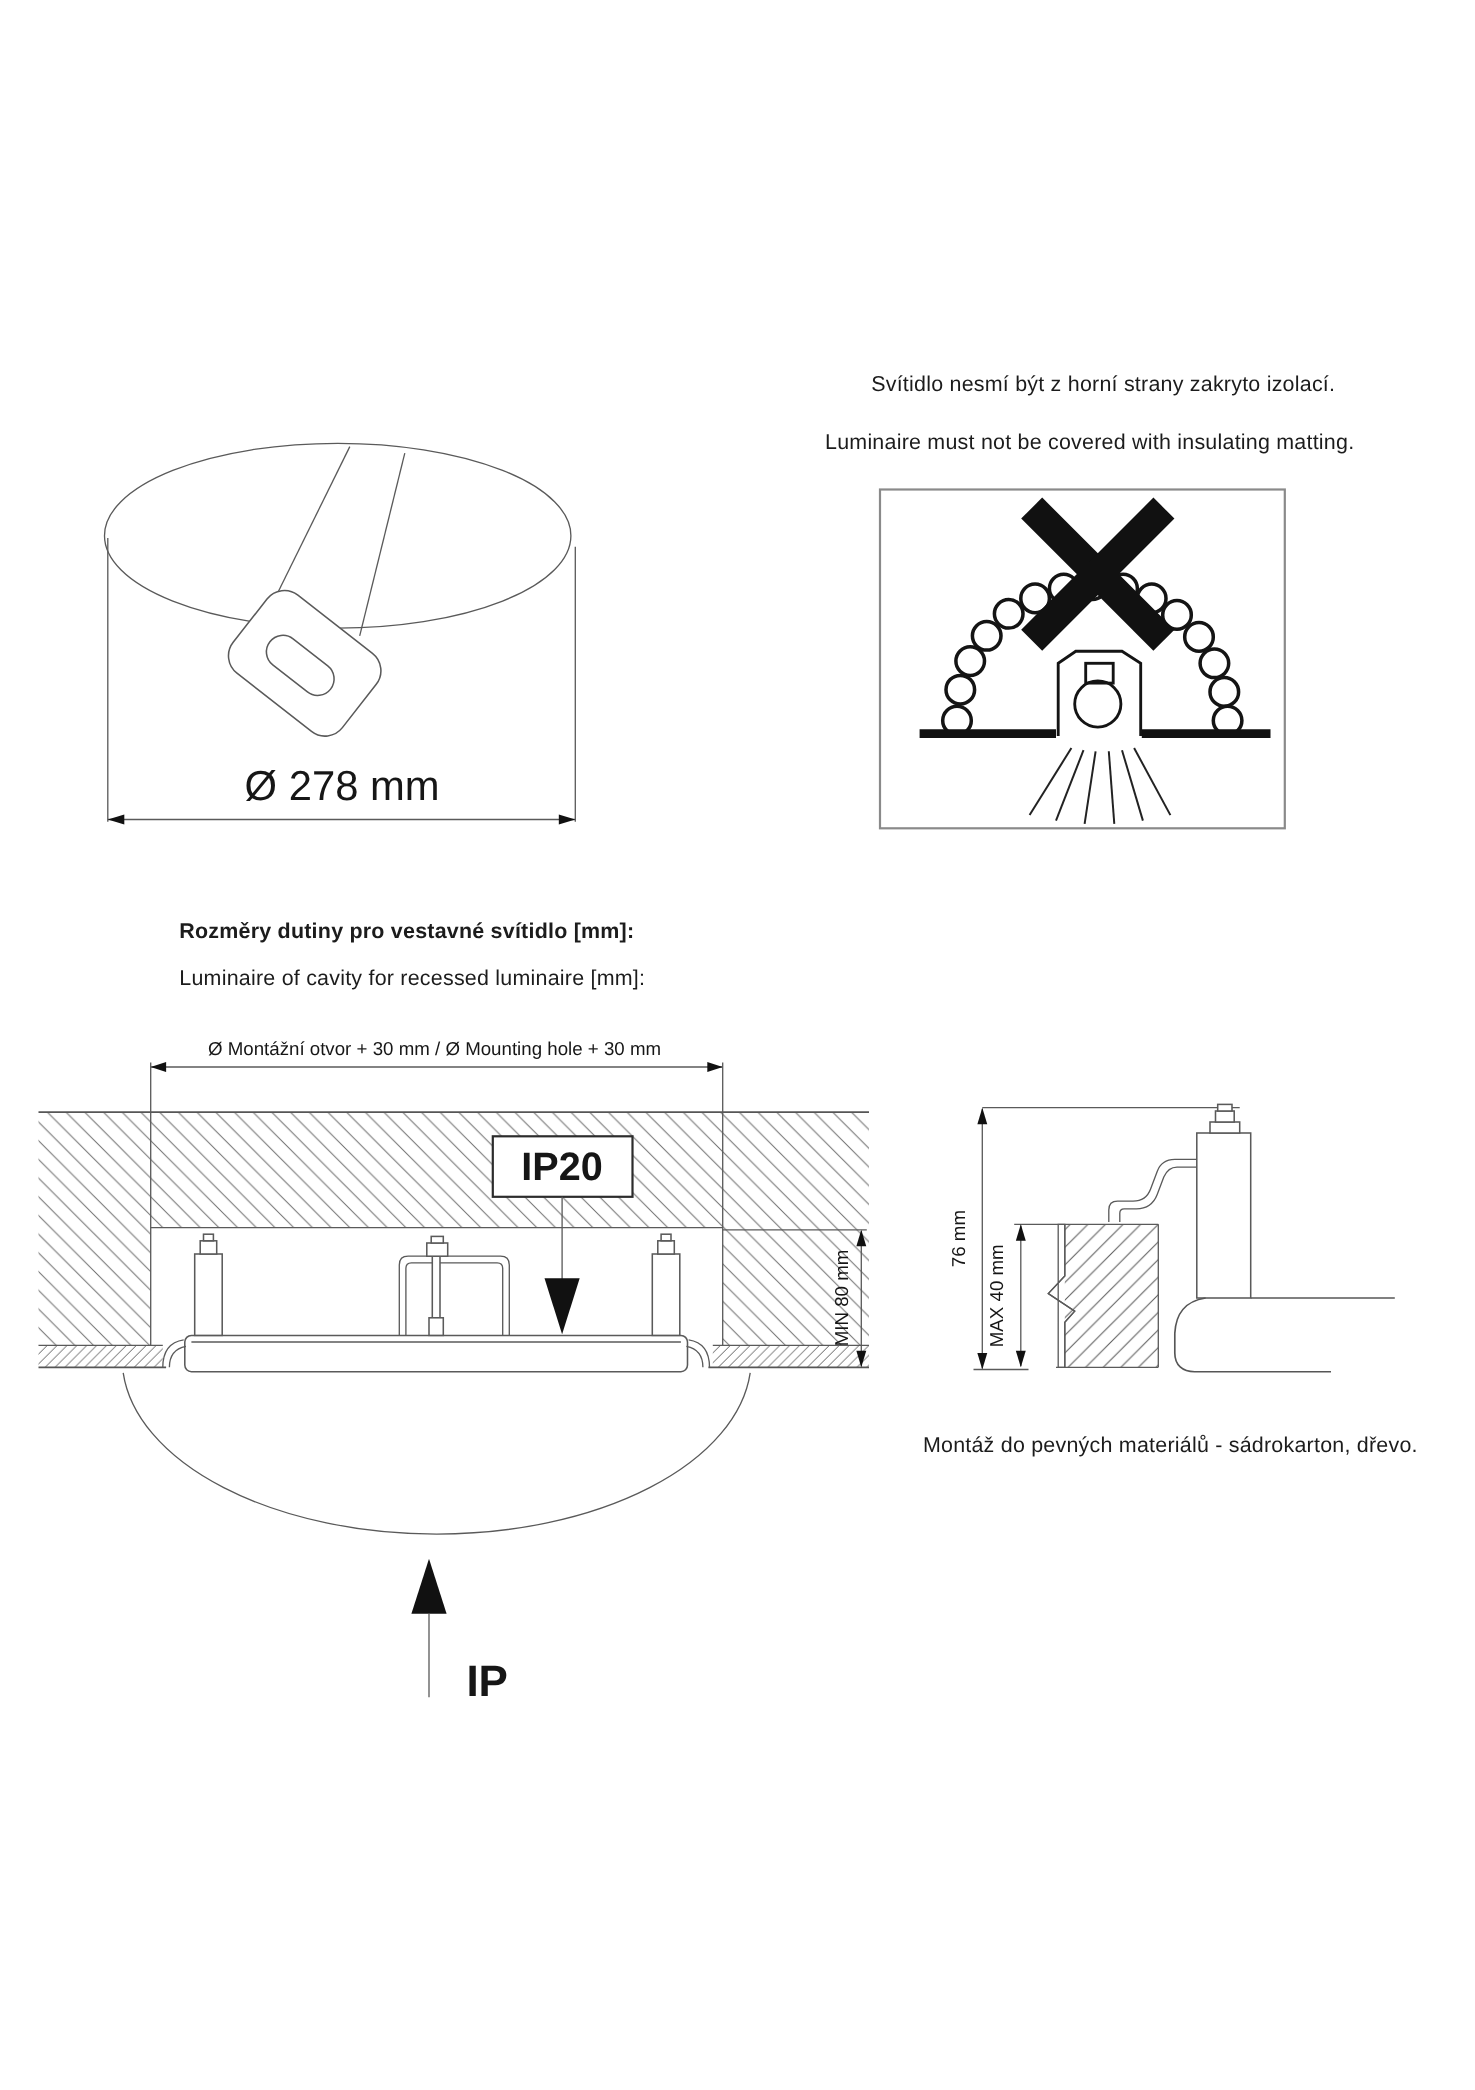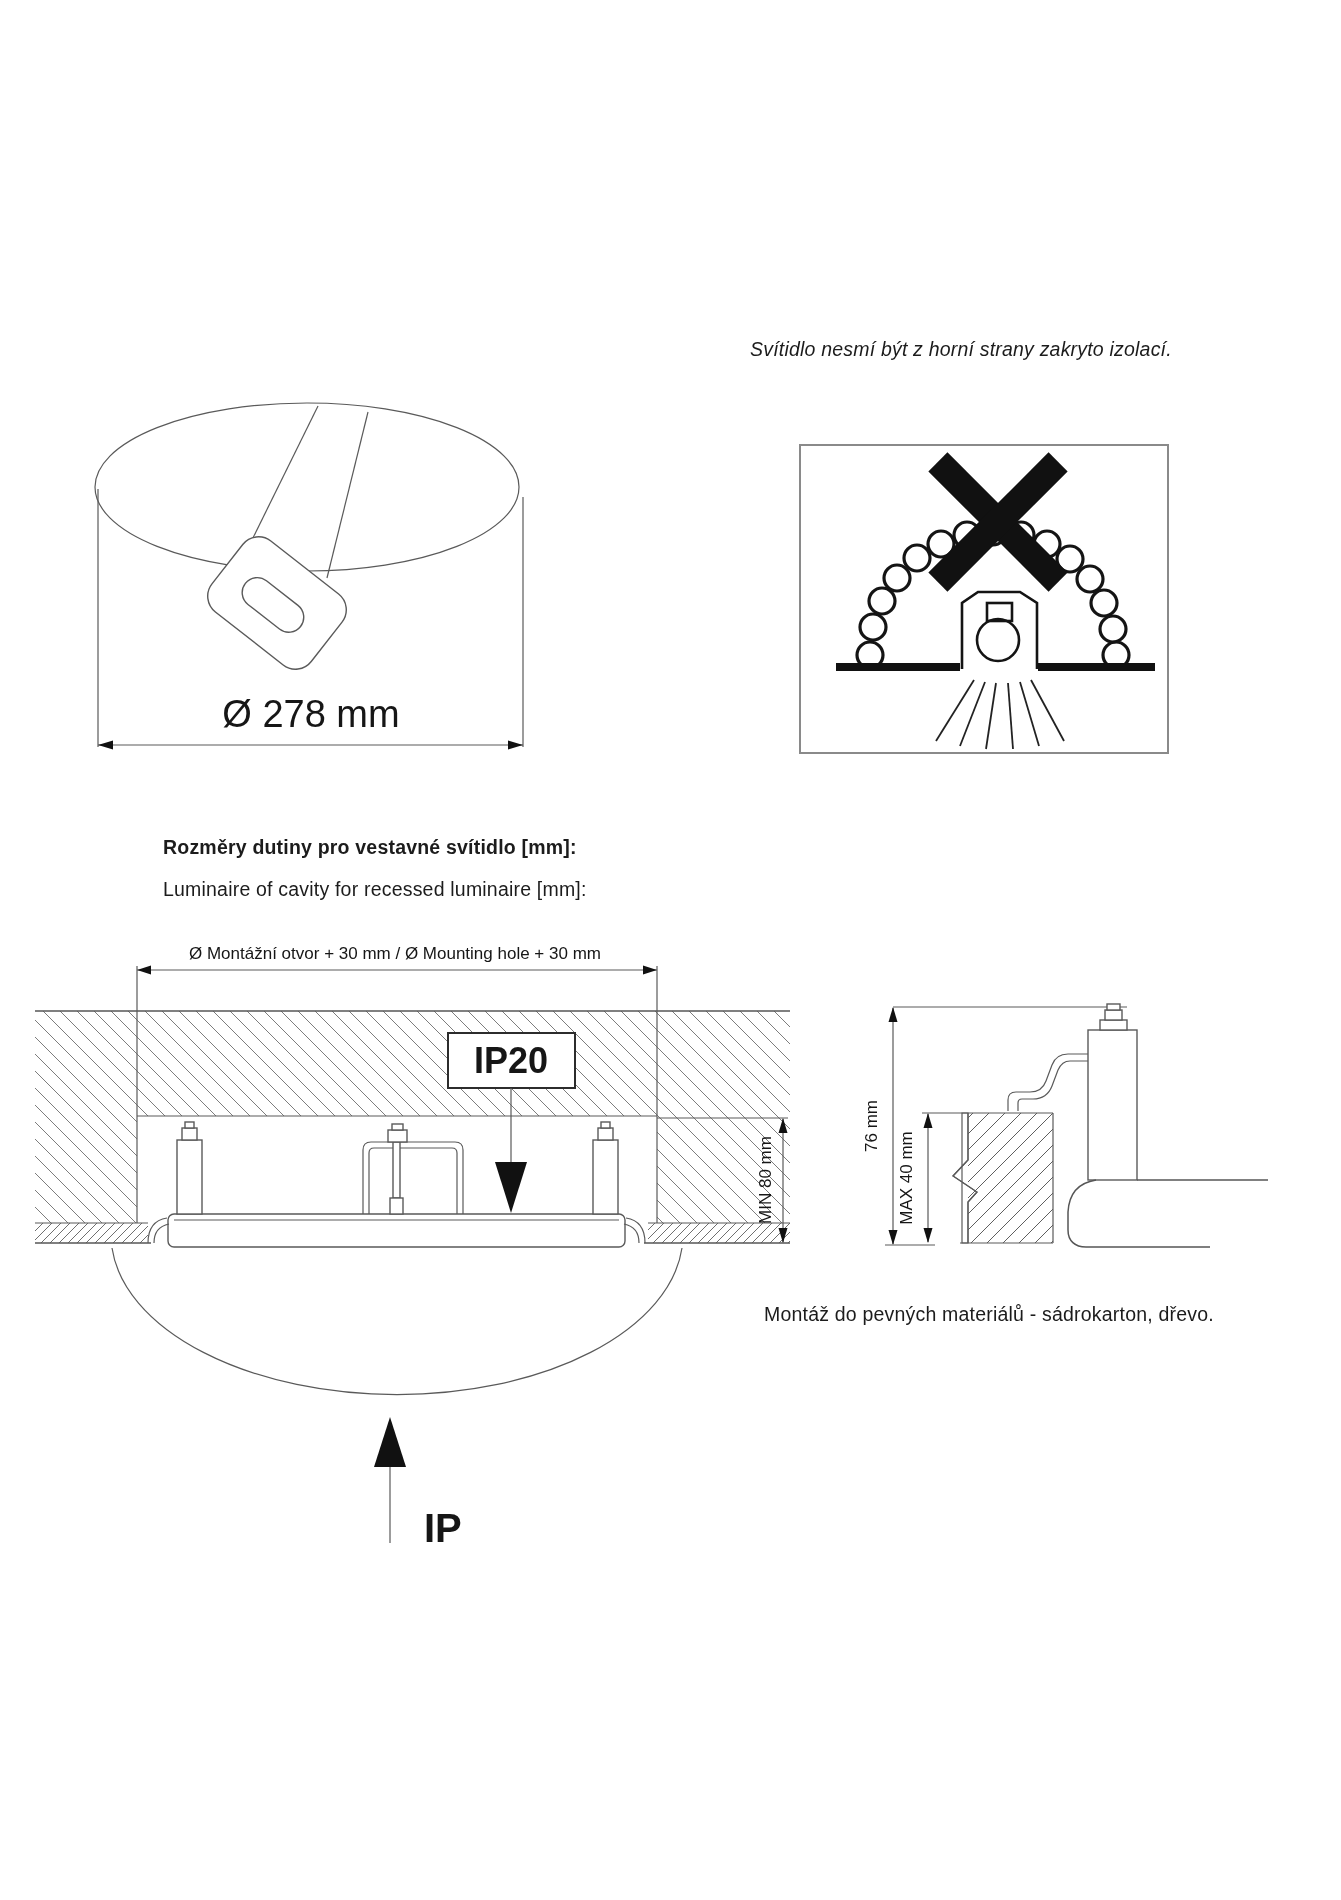--- a/index.html
+++ b/index.html
@@ -52,21 +52,22 @@
     </g>
 
     <g>
       <line class="thin" x1="43" y1="370" x2="468" y2="370" stroke="#3a3a3a"></line>
       <polygon class="solid" points="43,370 58,365.5 58,374.5"></polygon>
       <polygon class="solid" points="468,370 453,365.5 453,374.5"></polygon>
       <text class="dim-text-big" x="256" y="352" text-anchor="middle">Ø 278 mm</text>
     </g>
   </svg>
 
-  <div class="note" style="left:750px;top:338px;font-style:italic;">Svítidlo nesmí být z horní strany zakryto izolací.</div>
+  <div class="note" style="left:792px;top:338px;">Svítidlo nesmí být z horní strany zakryto izolací.</div>
+  <div class="note" style="left:750px;top:391px;">Luminaire must not be covered with insulating matting.</div>
 
   <svg style="left:798px;top:443px;" width="372" height="312" viewBox="0 0 372 312">
     <rect x="2" y="2" width="368" height="308" fill="#ffffff" stroke="#8a8a8a" stroke-width="2"></rect>
 
     <g stroke="#141414" stroke-width="3.2" fill="none">
       <circle cx="72" cy="212" r="13"></circle>
         <circle cx="75" cy="184" r="13"></circle>
         <circle cx="84" cy="158" r="13"></circle>
       <circle cx="99" cy="135" r="13"></circle>
         <circle cx="119" cy="115" r="13"></circle>
@@ -250,15 +251,15 @@
       <path class="thin" d="M238,74 h-20 q-12,0 -16,11 l-6,16 q-4,11 -16,11 h-14 q-8,0 -8,8 v11"></path>
       <path class="thin" d="M238,81 h-18 q-8,0 -12,9 l-6,16 q-5,13 -19,13 h-11 q-4,0 -4,4 v8"></path>
     </g>
 
     <g>
       <line class="med" x1="287" y1="200" x2="418" y2="200"></line>
       <path class="med" d="M246,200 C227,203 219,214 218,232 L218,250 C218,261 225,267 236,267 L360,267"></path>
     </g>
   </svg>
 
-  <div class="note" style="left:764px;top:1303px;">Montáž do pevných materiálů - sádrokarton, dřevo.</div>
+  <div class="note" style="left:839px;top:1303px;">Montáž do pevných materiálů - sádrokarton, dřevo.</div>
 
 </div>
 
 </body></html>

